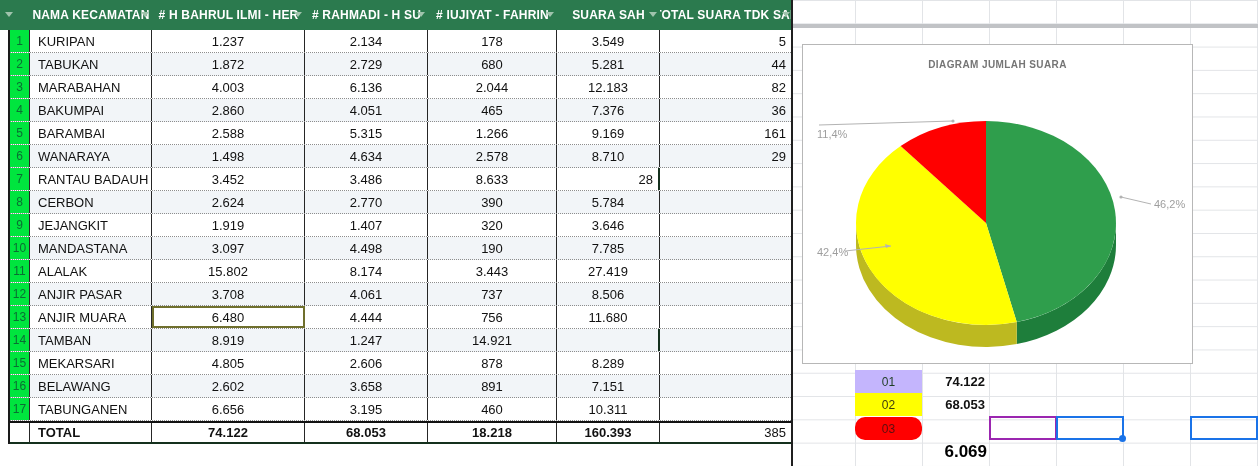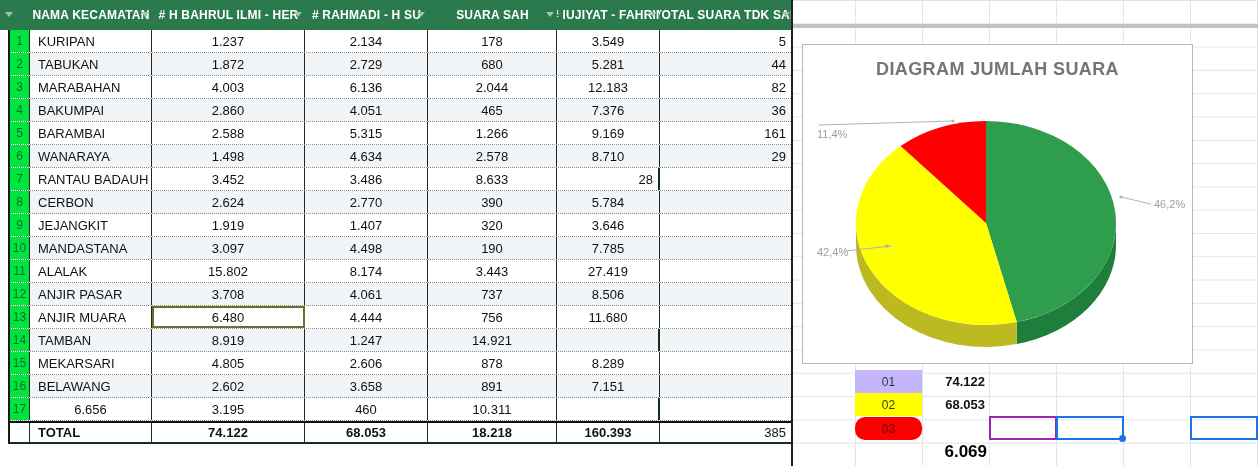--- a/index.html
+++ b/index.html
@@ -49,21 +49,21 @@
     background-size: 67px 23.3px; background-position: -5px 0;
   }
   .frozen-bar { position: absolute; left: 793px; top: 24px; width: 465px; height: 4px; background: #c1c3c6; }
   
   .chart-box {
     position: absolute; left: 802px; top: 44px; width: 391px; height: 320px;
     background: #fff; border: 1px solid #b7b7b7;
   }
   .chart-title {
     position: absolute; top: 14px; left: 0; width: 100%; text-align: center;
-    color: #757575; font-size: 18px; font-weight: bold; letter-spacing: .4px;
+    color: #757575; font-size: 10px; font-weight: bold; letter-spacing: .4px;
   }
   .pie-svg { position: absolute; left: 0; top: 0; }
   .pct-label { fill: #9e9e9e; font-size: 11px; font-family: "Liberation Sans", sans-serif; }
   
   .legend-cell {
     position: absolute; width: 67px; height: 23px; display: flex;
     align-items: center; justify-content: center; font-size: 12px;
   }
   .legend-cell.c01 { left: 855px; top: 370px; background: #c4b5fd; color: #1f3d24; }
   .legend-cell.c02 { left: 855px; top: 393px; background: #ffff00; color: #3d3d10; }
@@ -104,25 +104,25 @@
       </div>
     <div class="th">
         <span># H BAHRUL ILMI - HER</span>
         <span class="funnel"></span>
       </div>
     <div class="th">
         <span># RAHMADI - H SU</span>
         <span class="funnel"></span>
       </div>
     <div class="th">
+        <span># IUJIYAT - FAHRIN</span>
+        <span class="funnel"></span>
+      </div>
+    <div class="th">
         <span>SUARA SAH</span>
-        <span class="funnel"></span>
-      </div>
-    <div class="th">
-        <span># IUJIYAT - FAHRIN</span>
         <span class="funnel"></span>
       </div>
     <div class="th">
         <span>TOTAL SUARA TDK SAH</span>
         <span class="funnel"></span>
       </div>
   </div>
   <div class="tbody">
   <div class="trow">
     <div class="td no">1</div>
@@ -277,20 +277,21 @@
     <div class="td name">BELAWANG</div>
     <div class="td">2.602</div>
     <div class="td">3.658</div>
     <div class="td">891</div>
     <div class="td">7.151</div>
     <div class="td tdk"></div>
   </div>
 
   <div class="trow">
     <div class="td no">17</div>
+    <div class="td name">TABUNGANEN</div>
     <div class="td">6.656</div>
     <div class="td">3.195</div>
     <div class="td">460</div>
     <div class="td">10.311</div>
     <div class="td tdk"></div>
   </div>
 
   <div class="trow total-row">
     <div class="td no"></div>
     <div class="td name">TOTAL</div>

